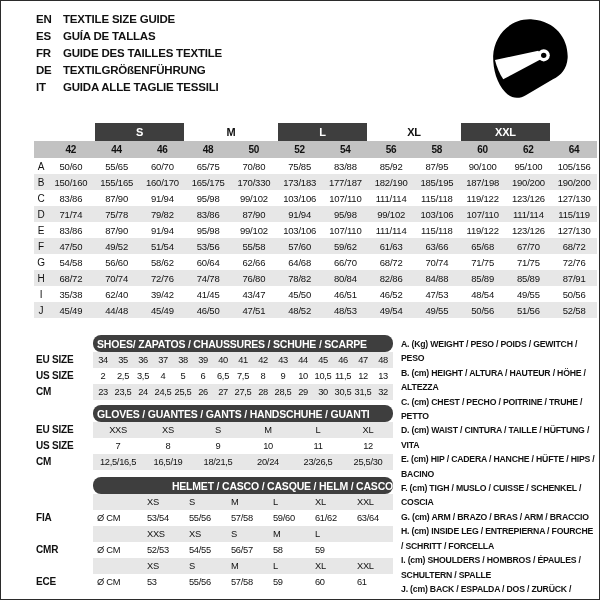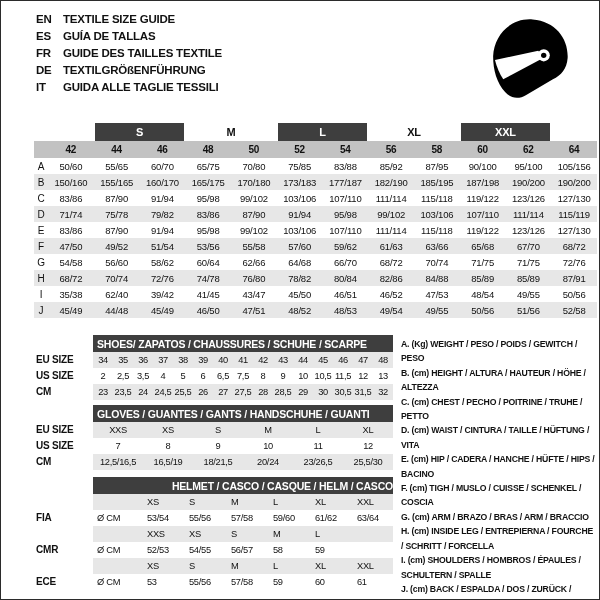--- a/index.html
+++ b/index.html
@@ -26,21 +26,21 @@
   .main-tbl td.rl{text-align:center;font-size:10px;}
 
   
   .section{position:absolute;left:33px;}
   .sec-labels{position:absolute;left:2px;top:0;width:57px;font-weight:700;font-size:10px;letter-spacing:-0.2px;}
   .sec-labels div{height:16px;line-height:16px;}
   .sub-tbl{position:absolute;left:59px;top:0;width:300px;border-collapse:collapse;table-layout:fixed;}
   .sub-tbl td{padding:0;height:16px;text-align:center;vertical-align:middle;font-size:9.3px;
               letter-spacing:-0.3px;white-space:nowrap;overflow:hidden;}
   .sub-tbl td.bar{background:#3e3e3e;color:#fff;font-weight:700;font-size:10.5px;text-align:left;
-                  padding-left:4px;height:17px;letter-spacing:-0.2px;}
+                  padding-left:4px;height:17px;letter-spacing:-0.2px;border-radius:8px;}
   .sub-tbl tr.stripe td{background:#e7e7e7;}
   .helm-tbl td{text-align:left;padding-left:6px;}
   .helm-tbl td.bar{padding-left:4px;text-align:right;}
   .helm-tbl td.unit{padding-left:4px;}
 
   
   .legend{position:absolute;left:400px;top:336px;width:196px;font-weight:700;font-size:8.7px;
           line-height:14.4px;letter-spacing:-0.2px;}
   .legend div{margin:0;}
 </style>
@@ -107,21 +107,21 @@
           <td>90/100</td>
           <td>95/100</td>
           <td>105/156</td>
         </tr>
         <tr class="stripe">
           <td class="rl">B</td>
           <td>150/160</td>
           <td>155/165</td>
           <td>160/170</td>
           <td>165/175</td>
-          <td>170/180</td>
+          <td>170/330</td>
           <td>173/183</td>
           <td>177/187</td>
           <td>182/190</td>
           <td>185/195</td>
           <td>187/198</td>
           <td>190/200</td>
           <td>190/200</td>
         </tr>
         <tr>
           <td class="rl">C</td>

